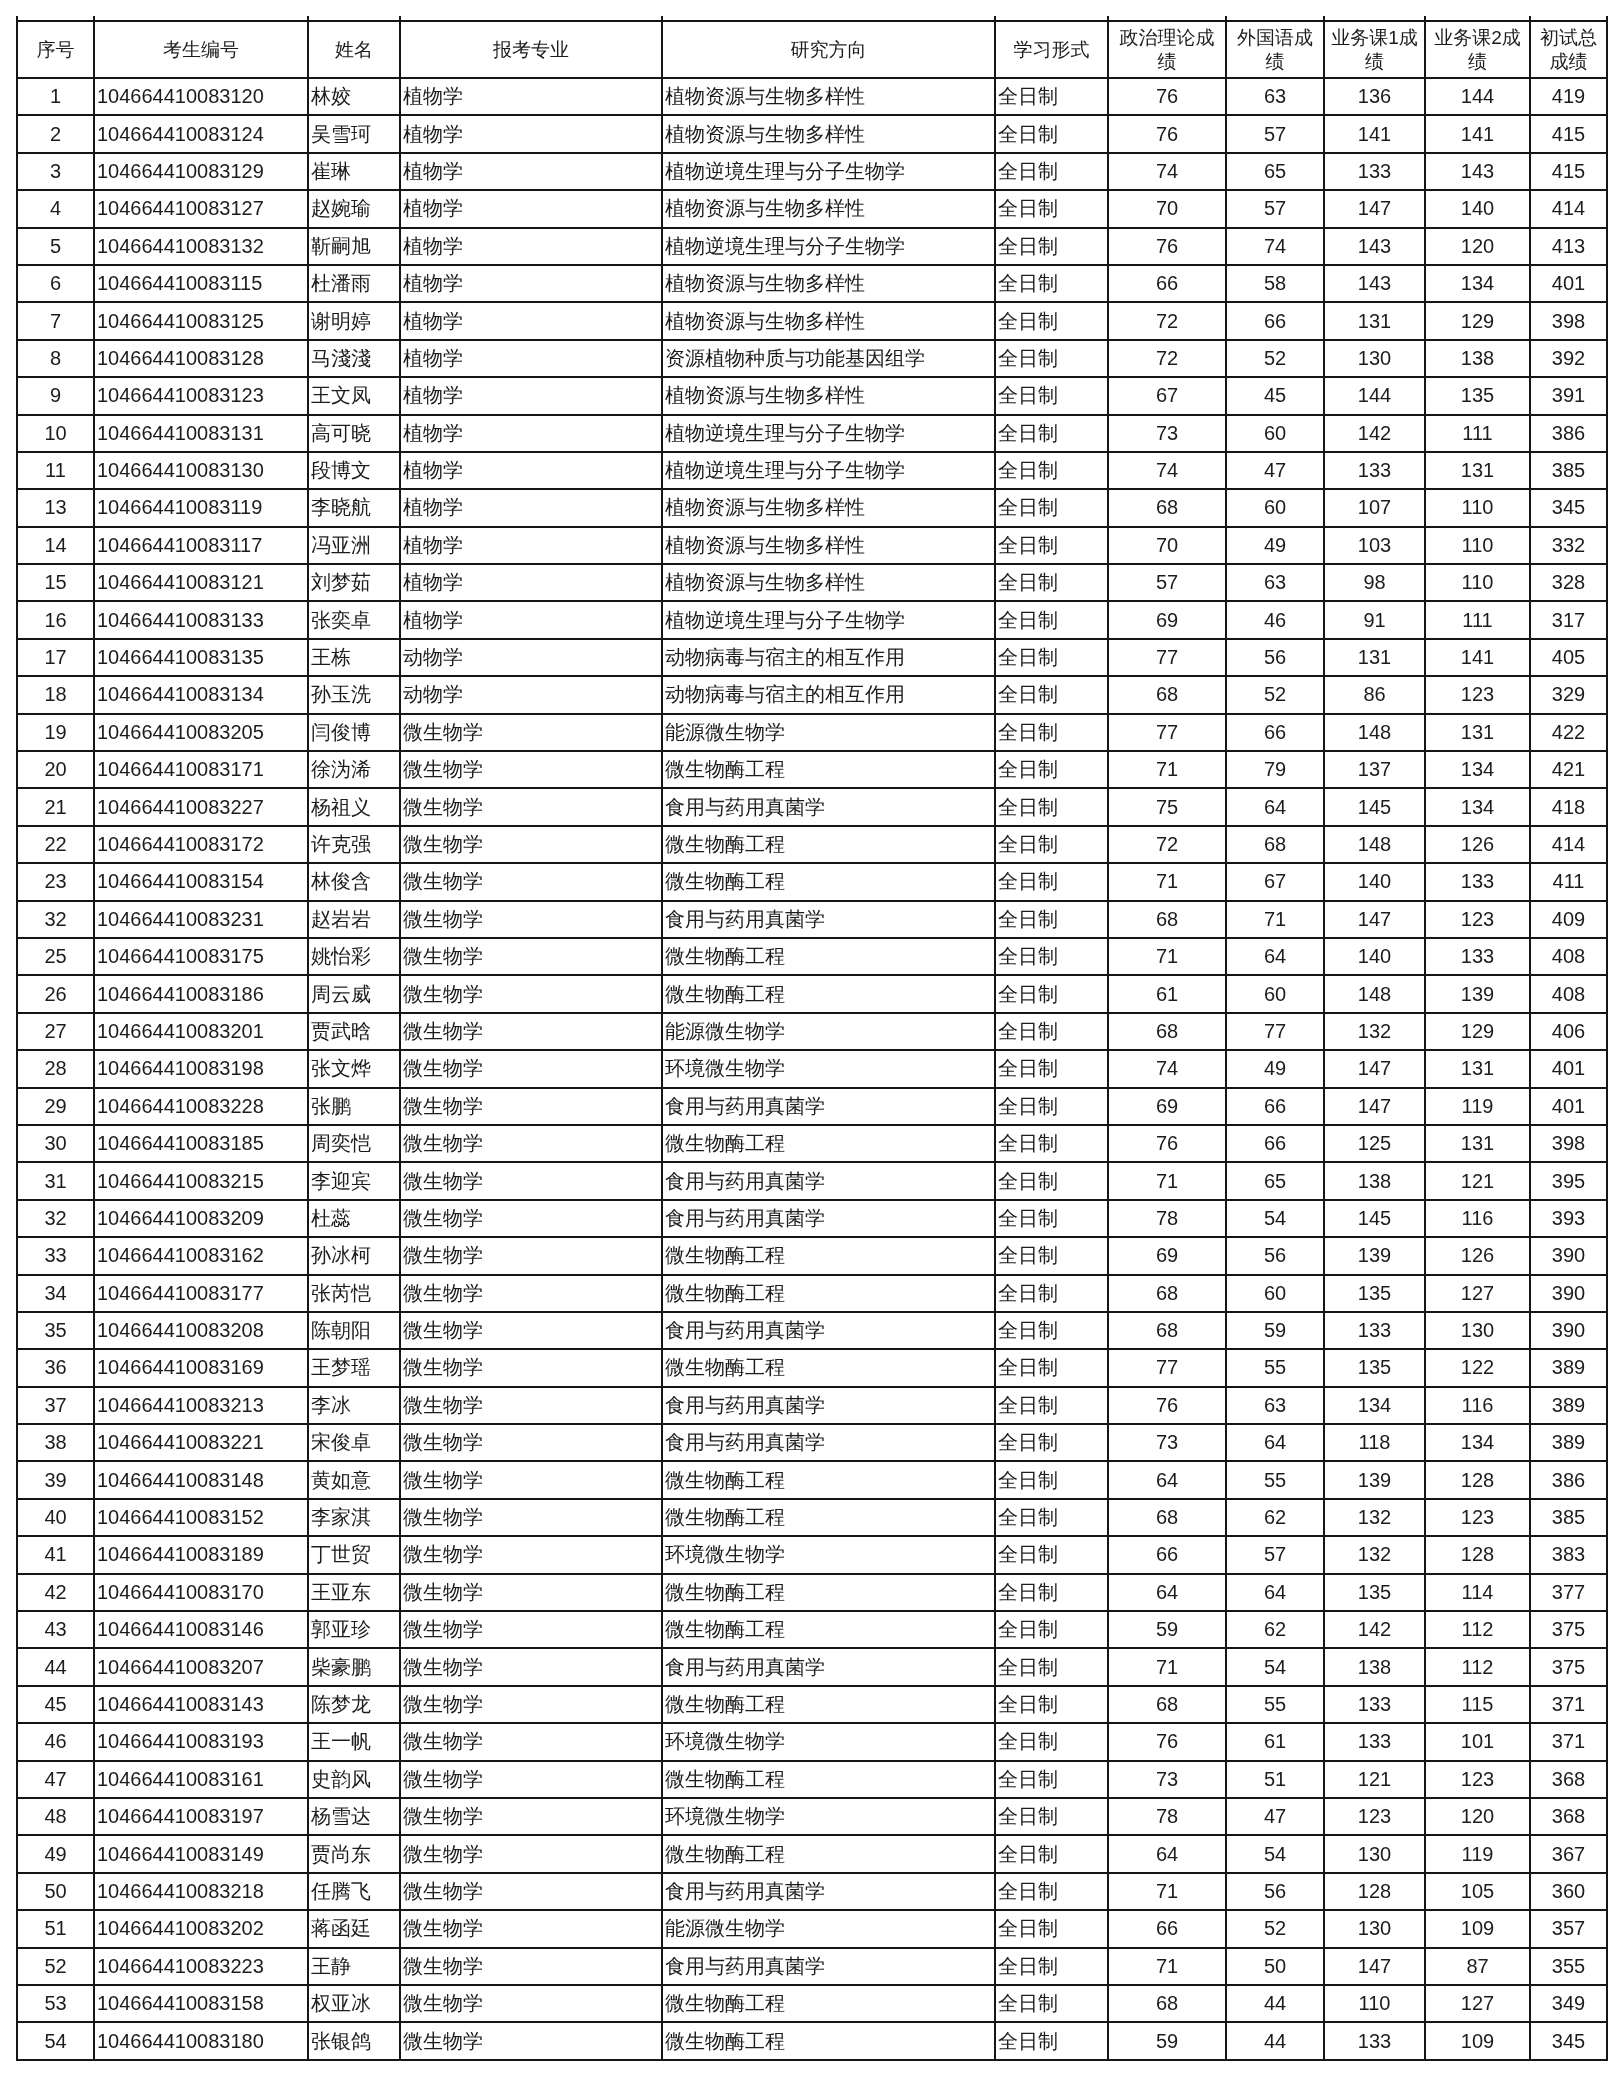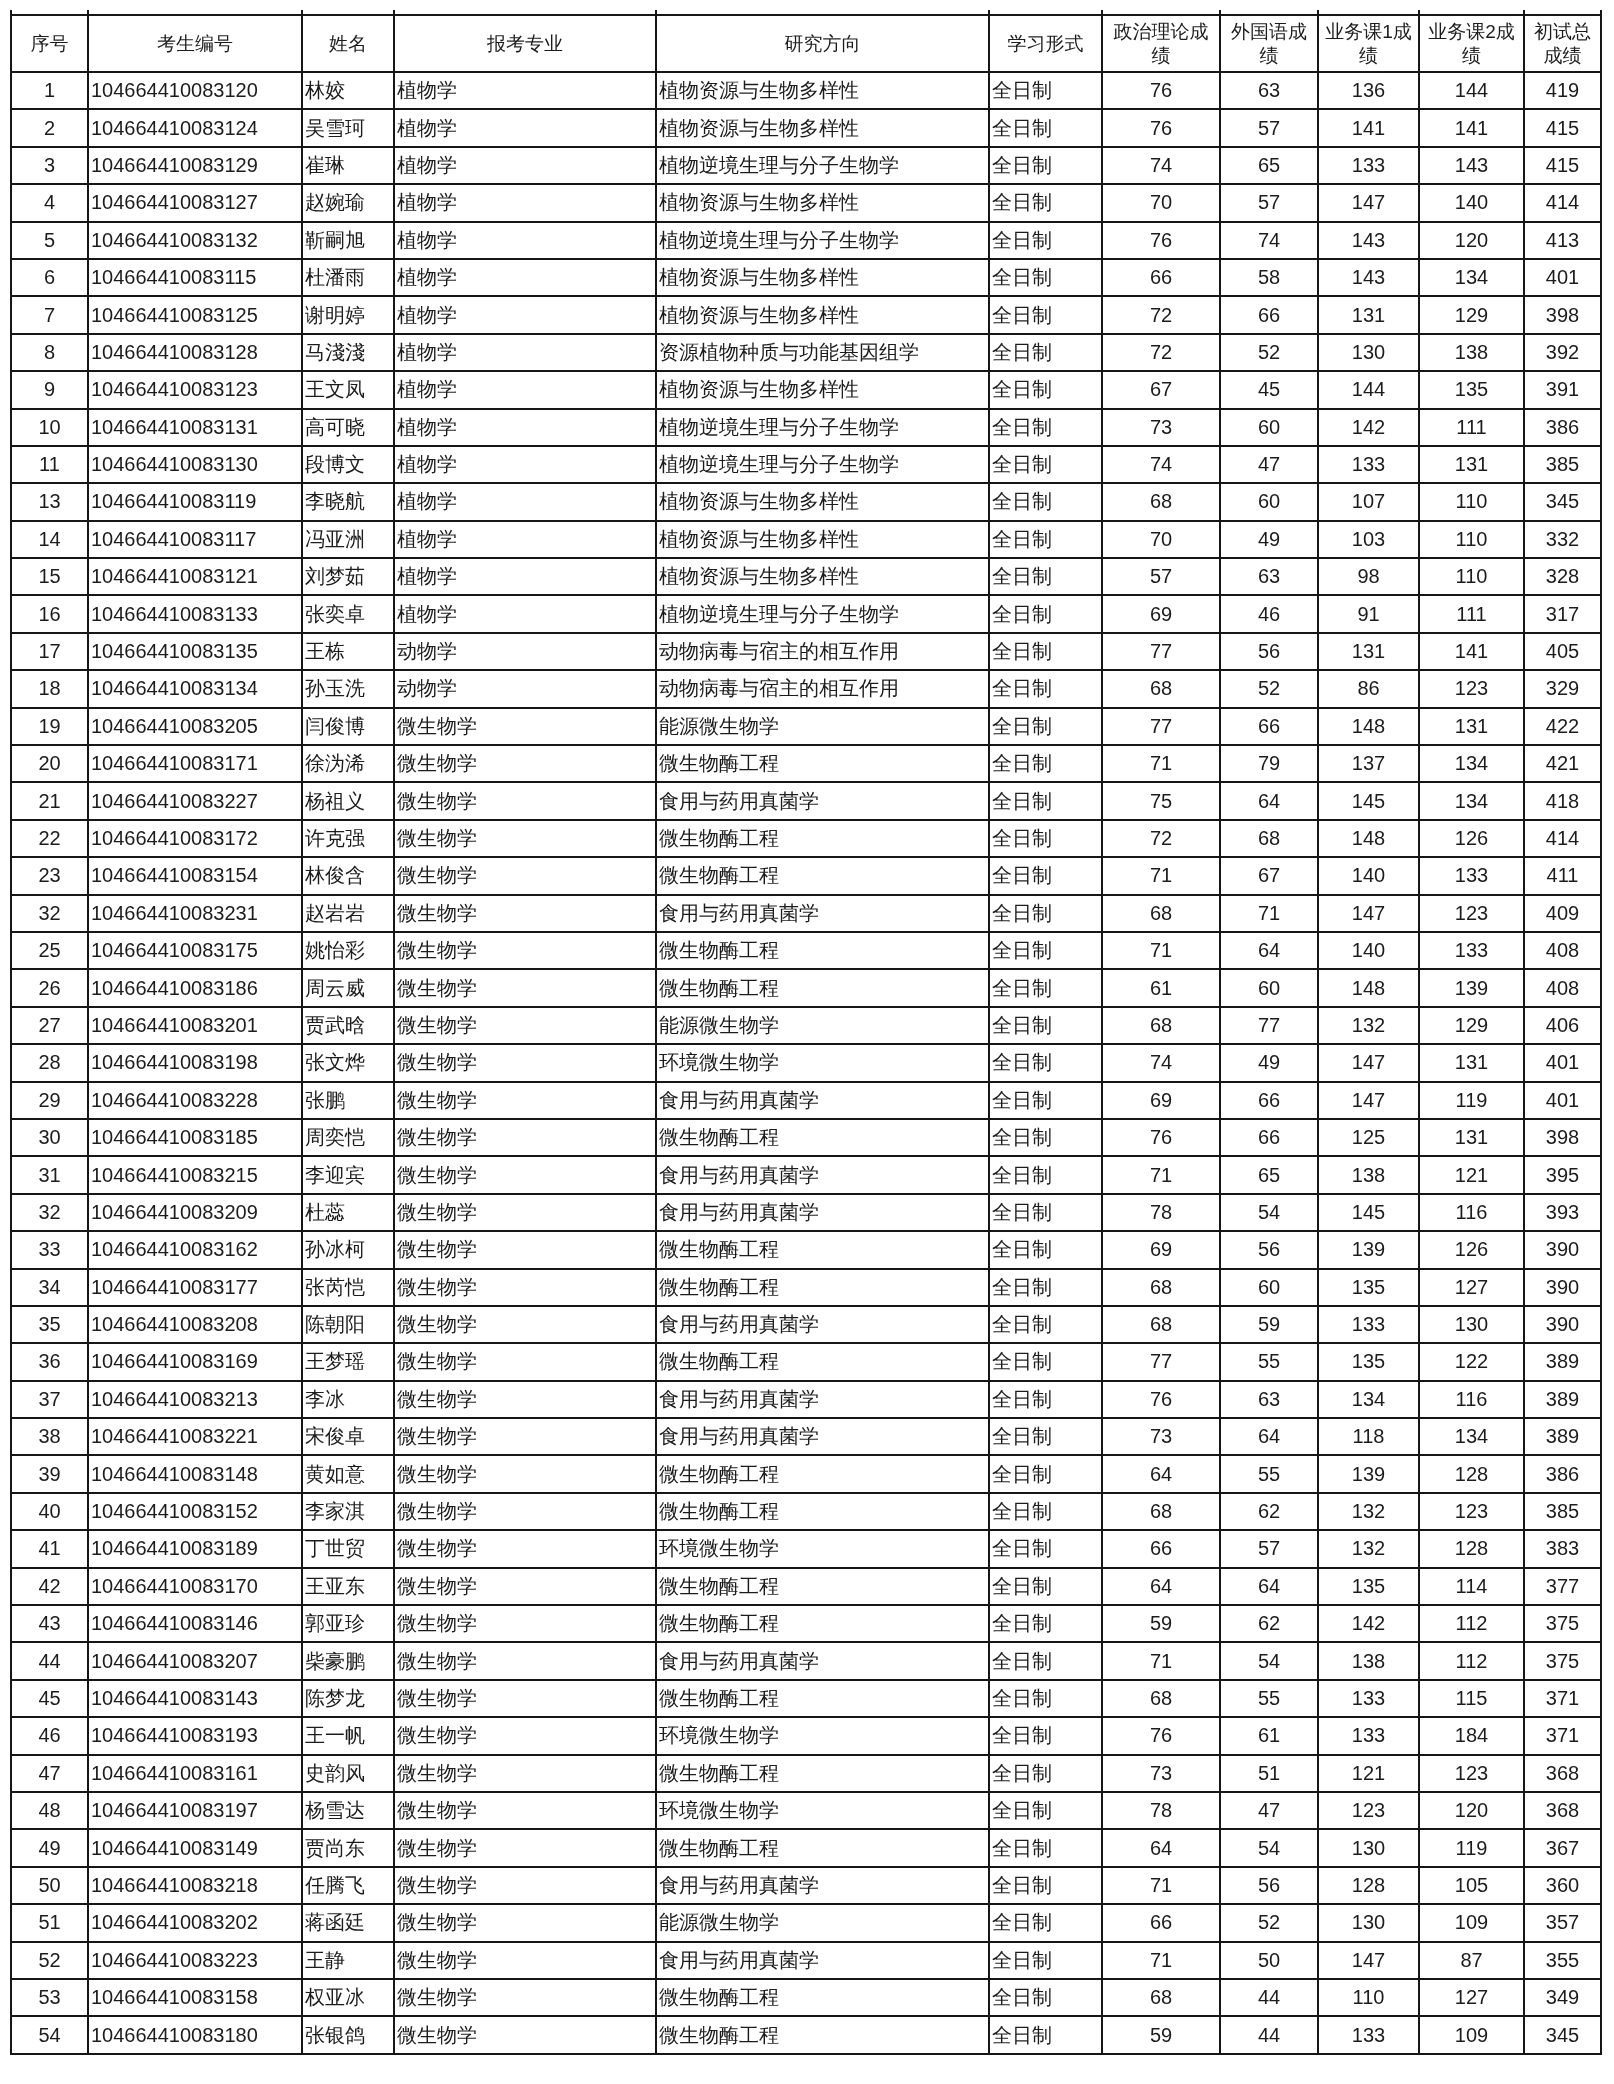--- a/index.html
+++ b/index.html
@@ -14,21 +14,21 @@
     width: 1614px;
     height: 2084px;
     background: #ffffff;
     overflow: hidden;
     position: relative;
   }
   table.results {
     border-collapse: collapse;
     table-layout: fixed;
     width: 1590px;
-    margin: 10px;
+    margin: 16px;
   }
   table.results td, table.results th {
     border: 2px solid #161616;
     overflow: hidden;
     background: #ffffff;
     font-weight: normal;
   }
   
   tr.cut-row td {
     height: 4px;
@@ -691,21 +691,21 @@
         <tr class="data-row">
           <td class="col0">46</td>
           <td class="col1">104664410083193</td>
           <td class="col2">王一帆</td>
           <td class="col3">微生物学</td>
           <td class="col4">环境微生物学</td>
           <td class="col5">全日制</td>
           <td class="col6">76</td>
           <td class="col7">61</td>
           <td class="col8">133</td>
-          <td class="col9">184</td>
+          <td class="col9">101</td>
           <td class="col10">371</td>
         </tr>
         <tr class="data-row">
           <td class="col0">47</td>
           <td class="col1">104664410083161</td>
           <td class="col2">史韵风</td>
           <td class="col3">微生物学</td>
           <td class="col4">微生物酶工程</td>
           <td class="col5">全日制</td>
           <td class="col6">73</td>

